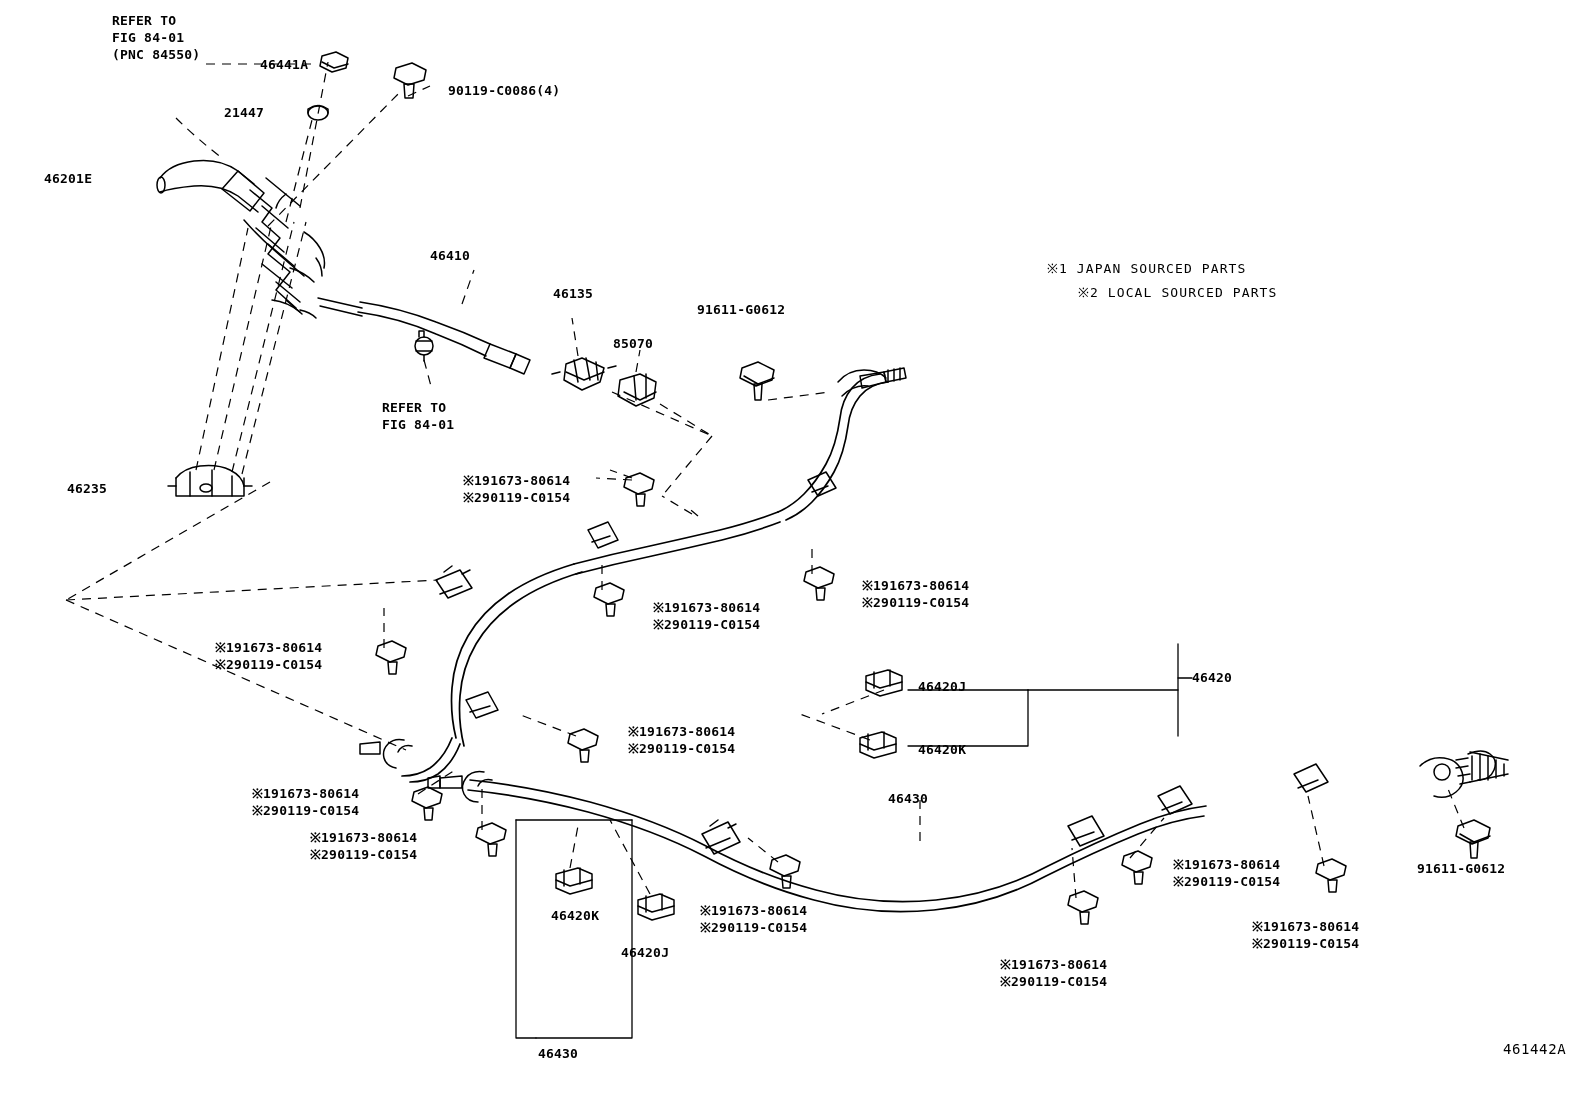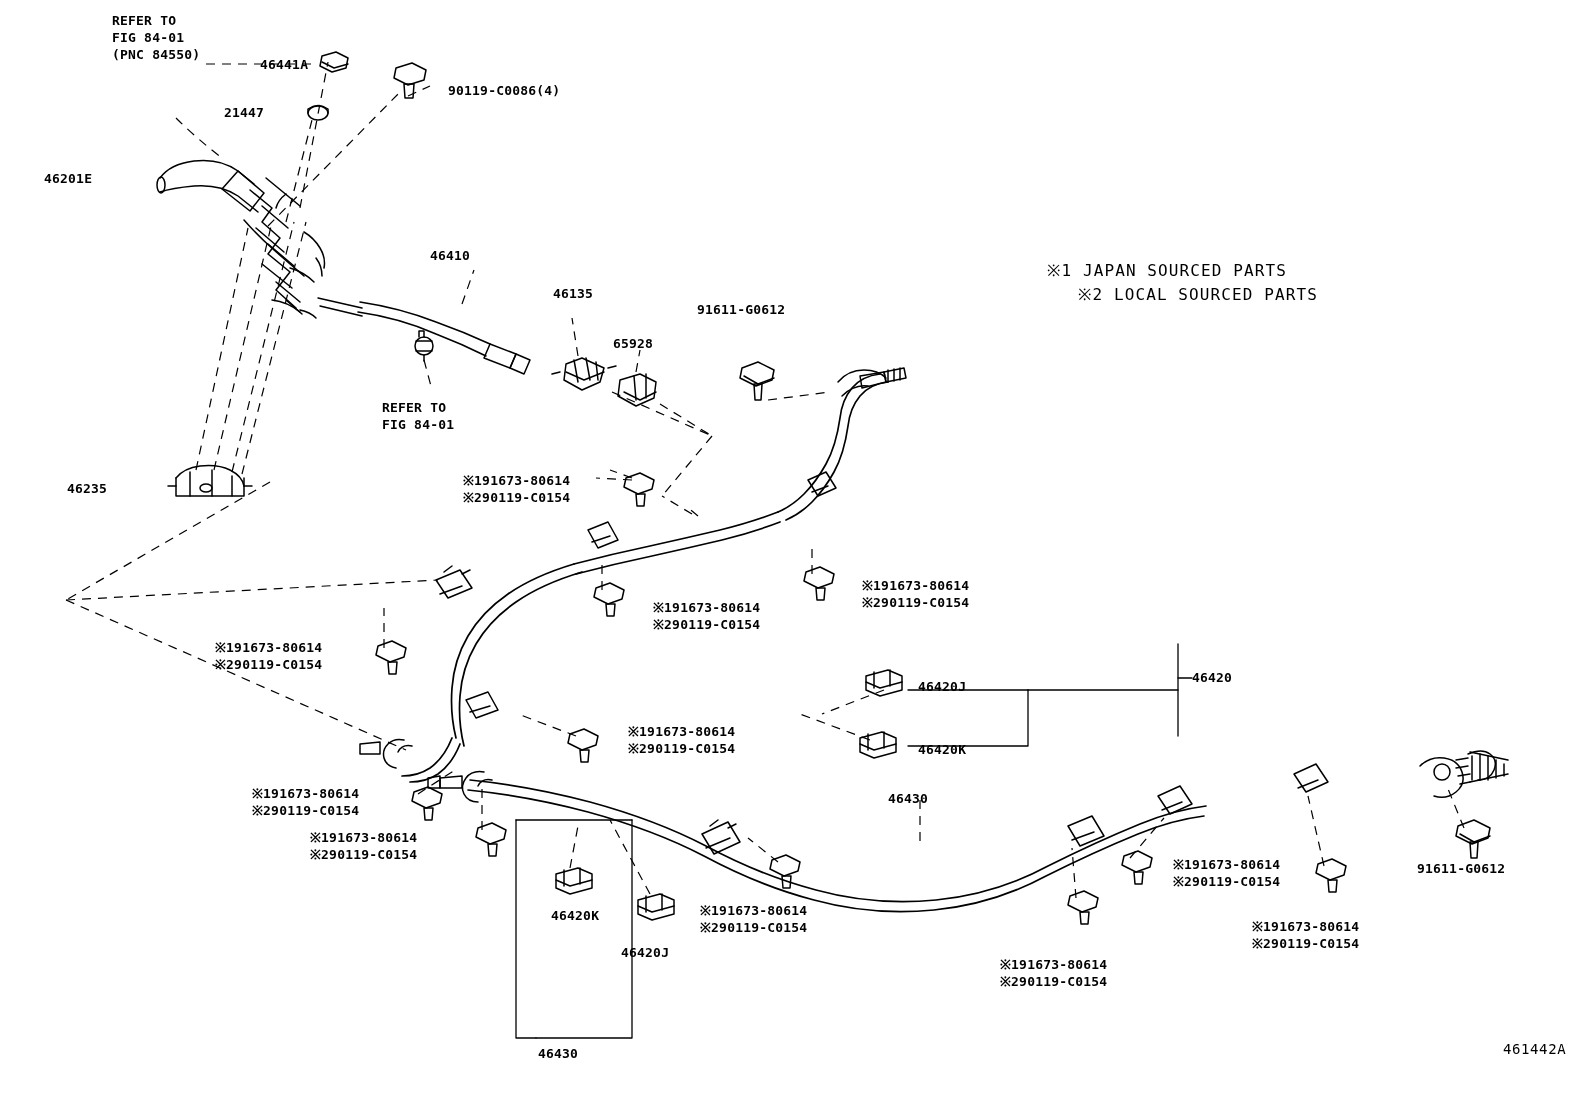--- a/index.html
+++ b/index.html
@@ -20,21 +20,21 @@
     position: absolute;
     font-family: "DejaVu Sans Mono", monospace;
     font-size: 13px;
     font-weight: bold;
     color: #000;
     white-space: pre;
     line-height: 1.30;
     letter-spacing: 0.2px;
   }
   .lbl.note {
-    font-size: 16px;
+    font-size: 13px;
     font-weight: normal;
     letter-spacing: 1.1px;
   }
   .lbl.code {
     font-size: 14px;
     font-weight: normal;
     letter-spacing: 0.6px;
   }
   svg.art {
     position: absolute;
@@ -369,21 +369,21 @@
 
   <div class="lbl note" style="left:1047px; top:261px;">※1 JAPAN SOURCED PARTS</div>
   <div class="lbl note" style="left:1047px; top:285px;margin-left:31px;">※2 LOCAL SOURCED PARTS</div>
 
   <div class="lbl" style="left:222px; top:57px;margin-left:38px;">46441A</div>
   <div class="lbl" style="left:224px; top:105px;">21447</div>
   <div class="lbl" style="left:448px; top:83px;">90119-C0086(4)</div>
   <div class="lbl" style="left:44px; top:171px;">46201E</div>
   <div class="lbl" style="left:430px; top:248px;text-align:center;">46410</div>
   <div class="lbl" style="left:553px; top:286px;">46135</div>
-  <div class="lbl" style="left:613px; top:336px;">65928</div>
+  <div class="lbl" style="left:613px; top:336px;">85070</div>
   <div class="lbl" style="left:697px; top:302px;">91611-G0612</div>
   <div class="lbl" style="left:67px; top:481px;">46235</div>
 
   <div class="lbl" style="left:463px; top:473px;">※191673-80614
 ※290119-C0154</div>
   <div class="lbl" style="left:862px; top:578px;">※191673-80614
 ※290119-C0154</div>
   <div class="lbl" style="left:653px; top:600px;">※191673-80614
 ※290119-C0154</div>
   <div class="lbl" style="left:215px; top:640px;">※191673-80614

